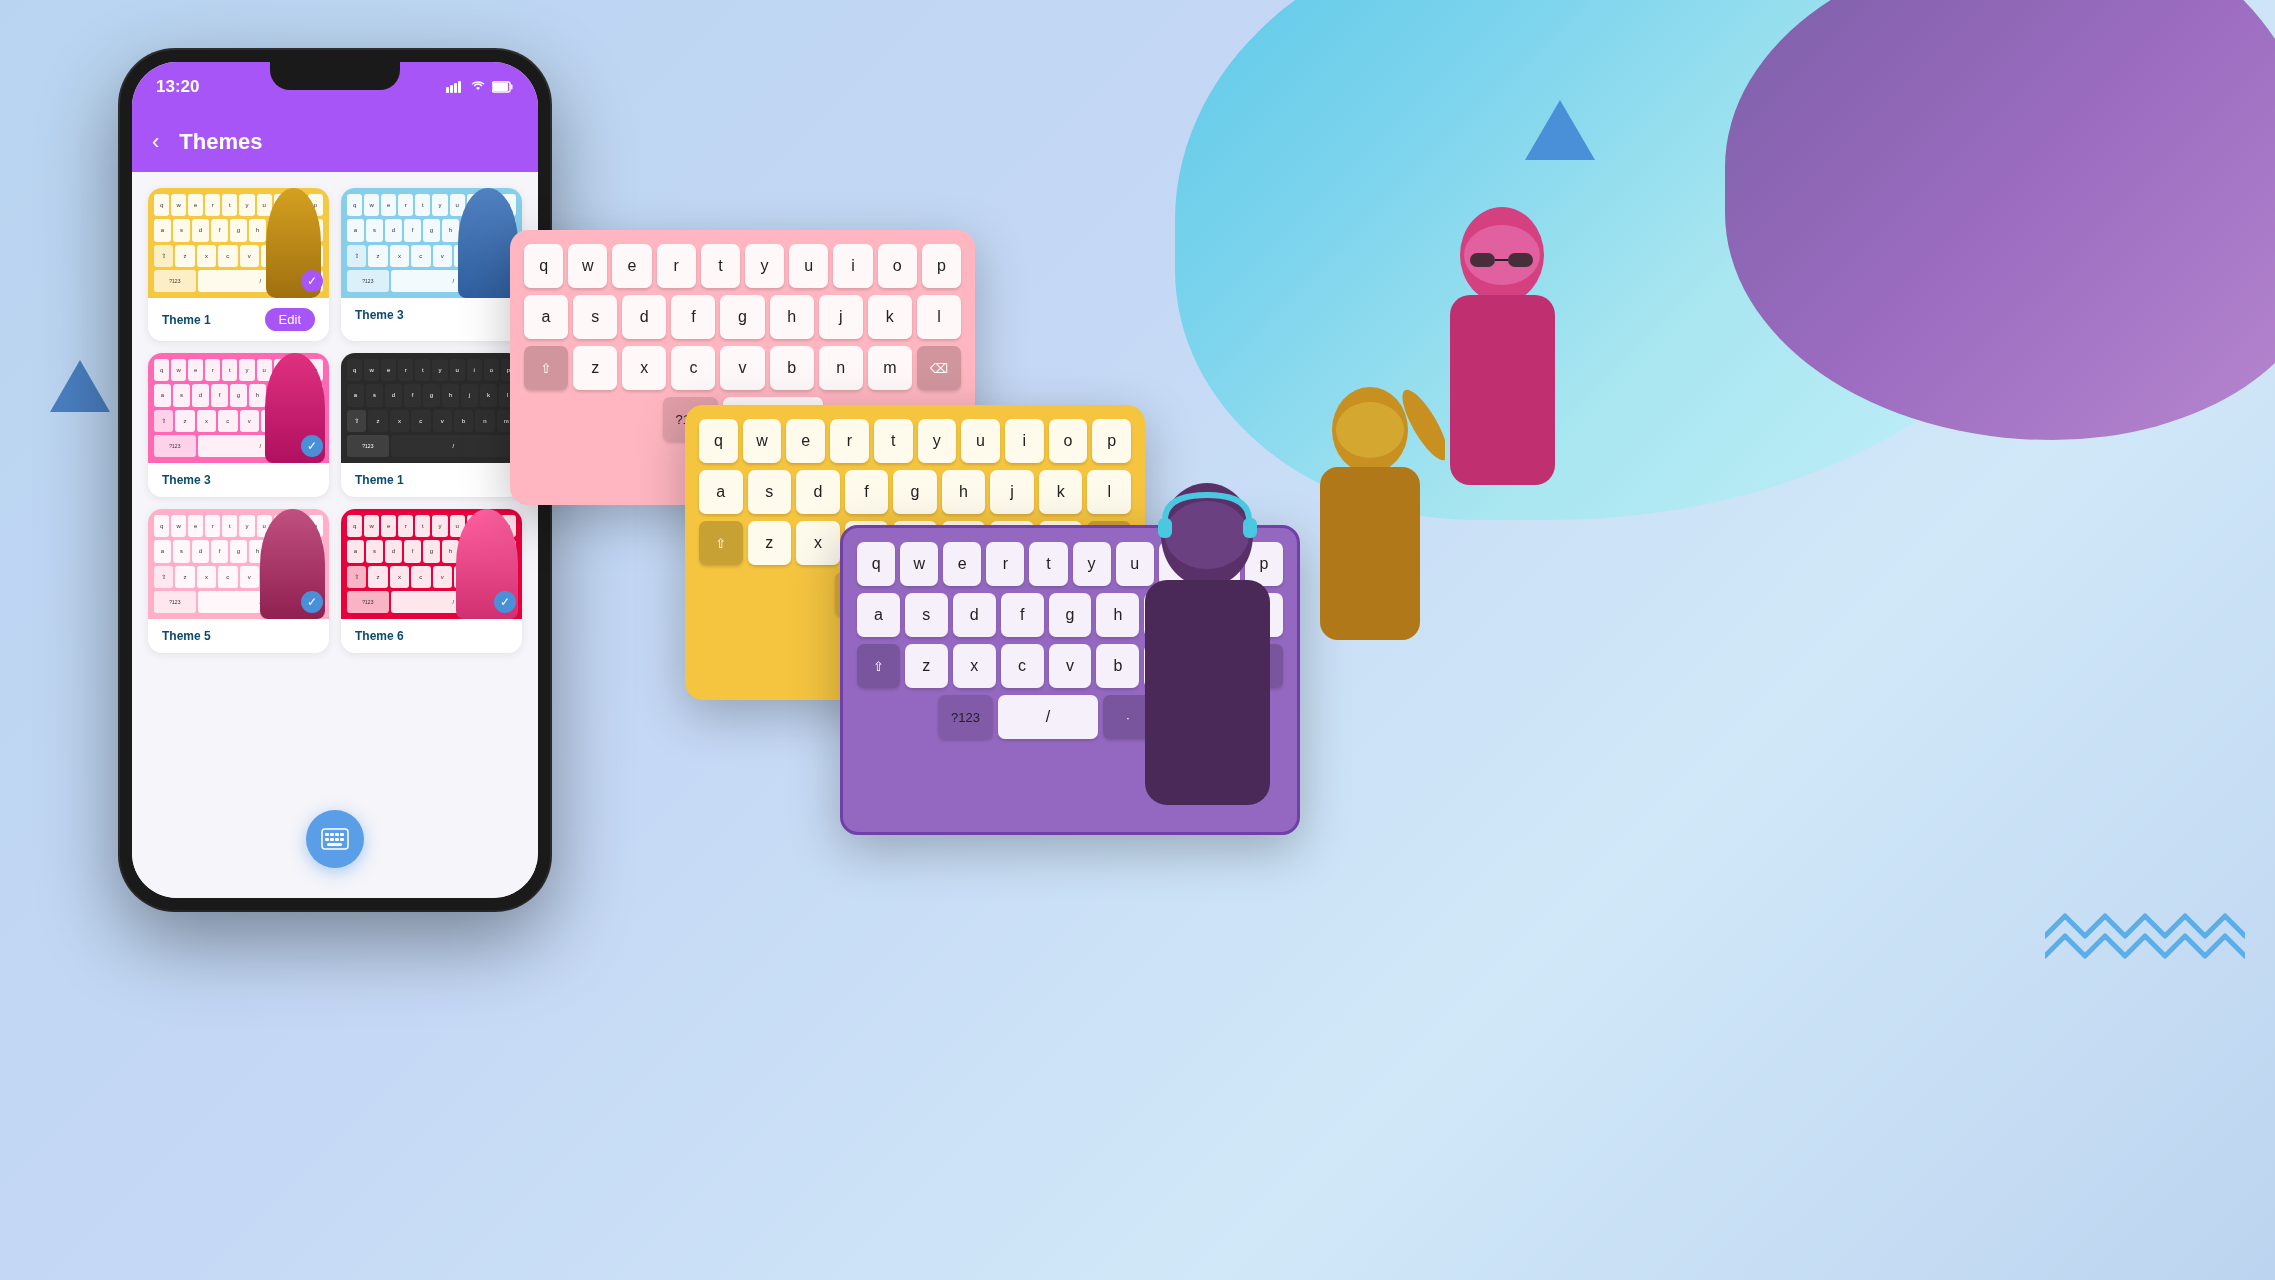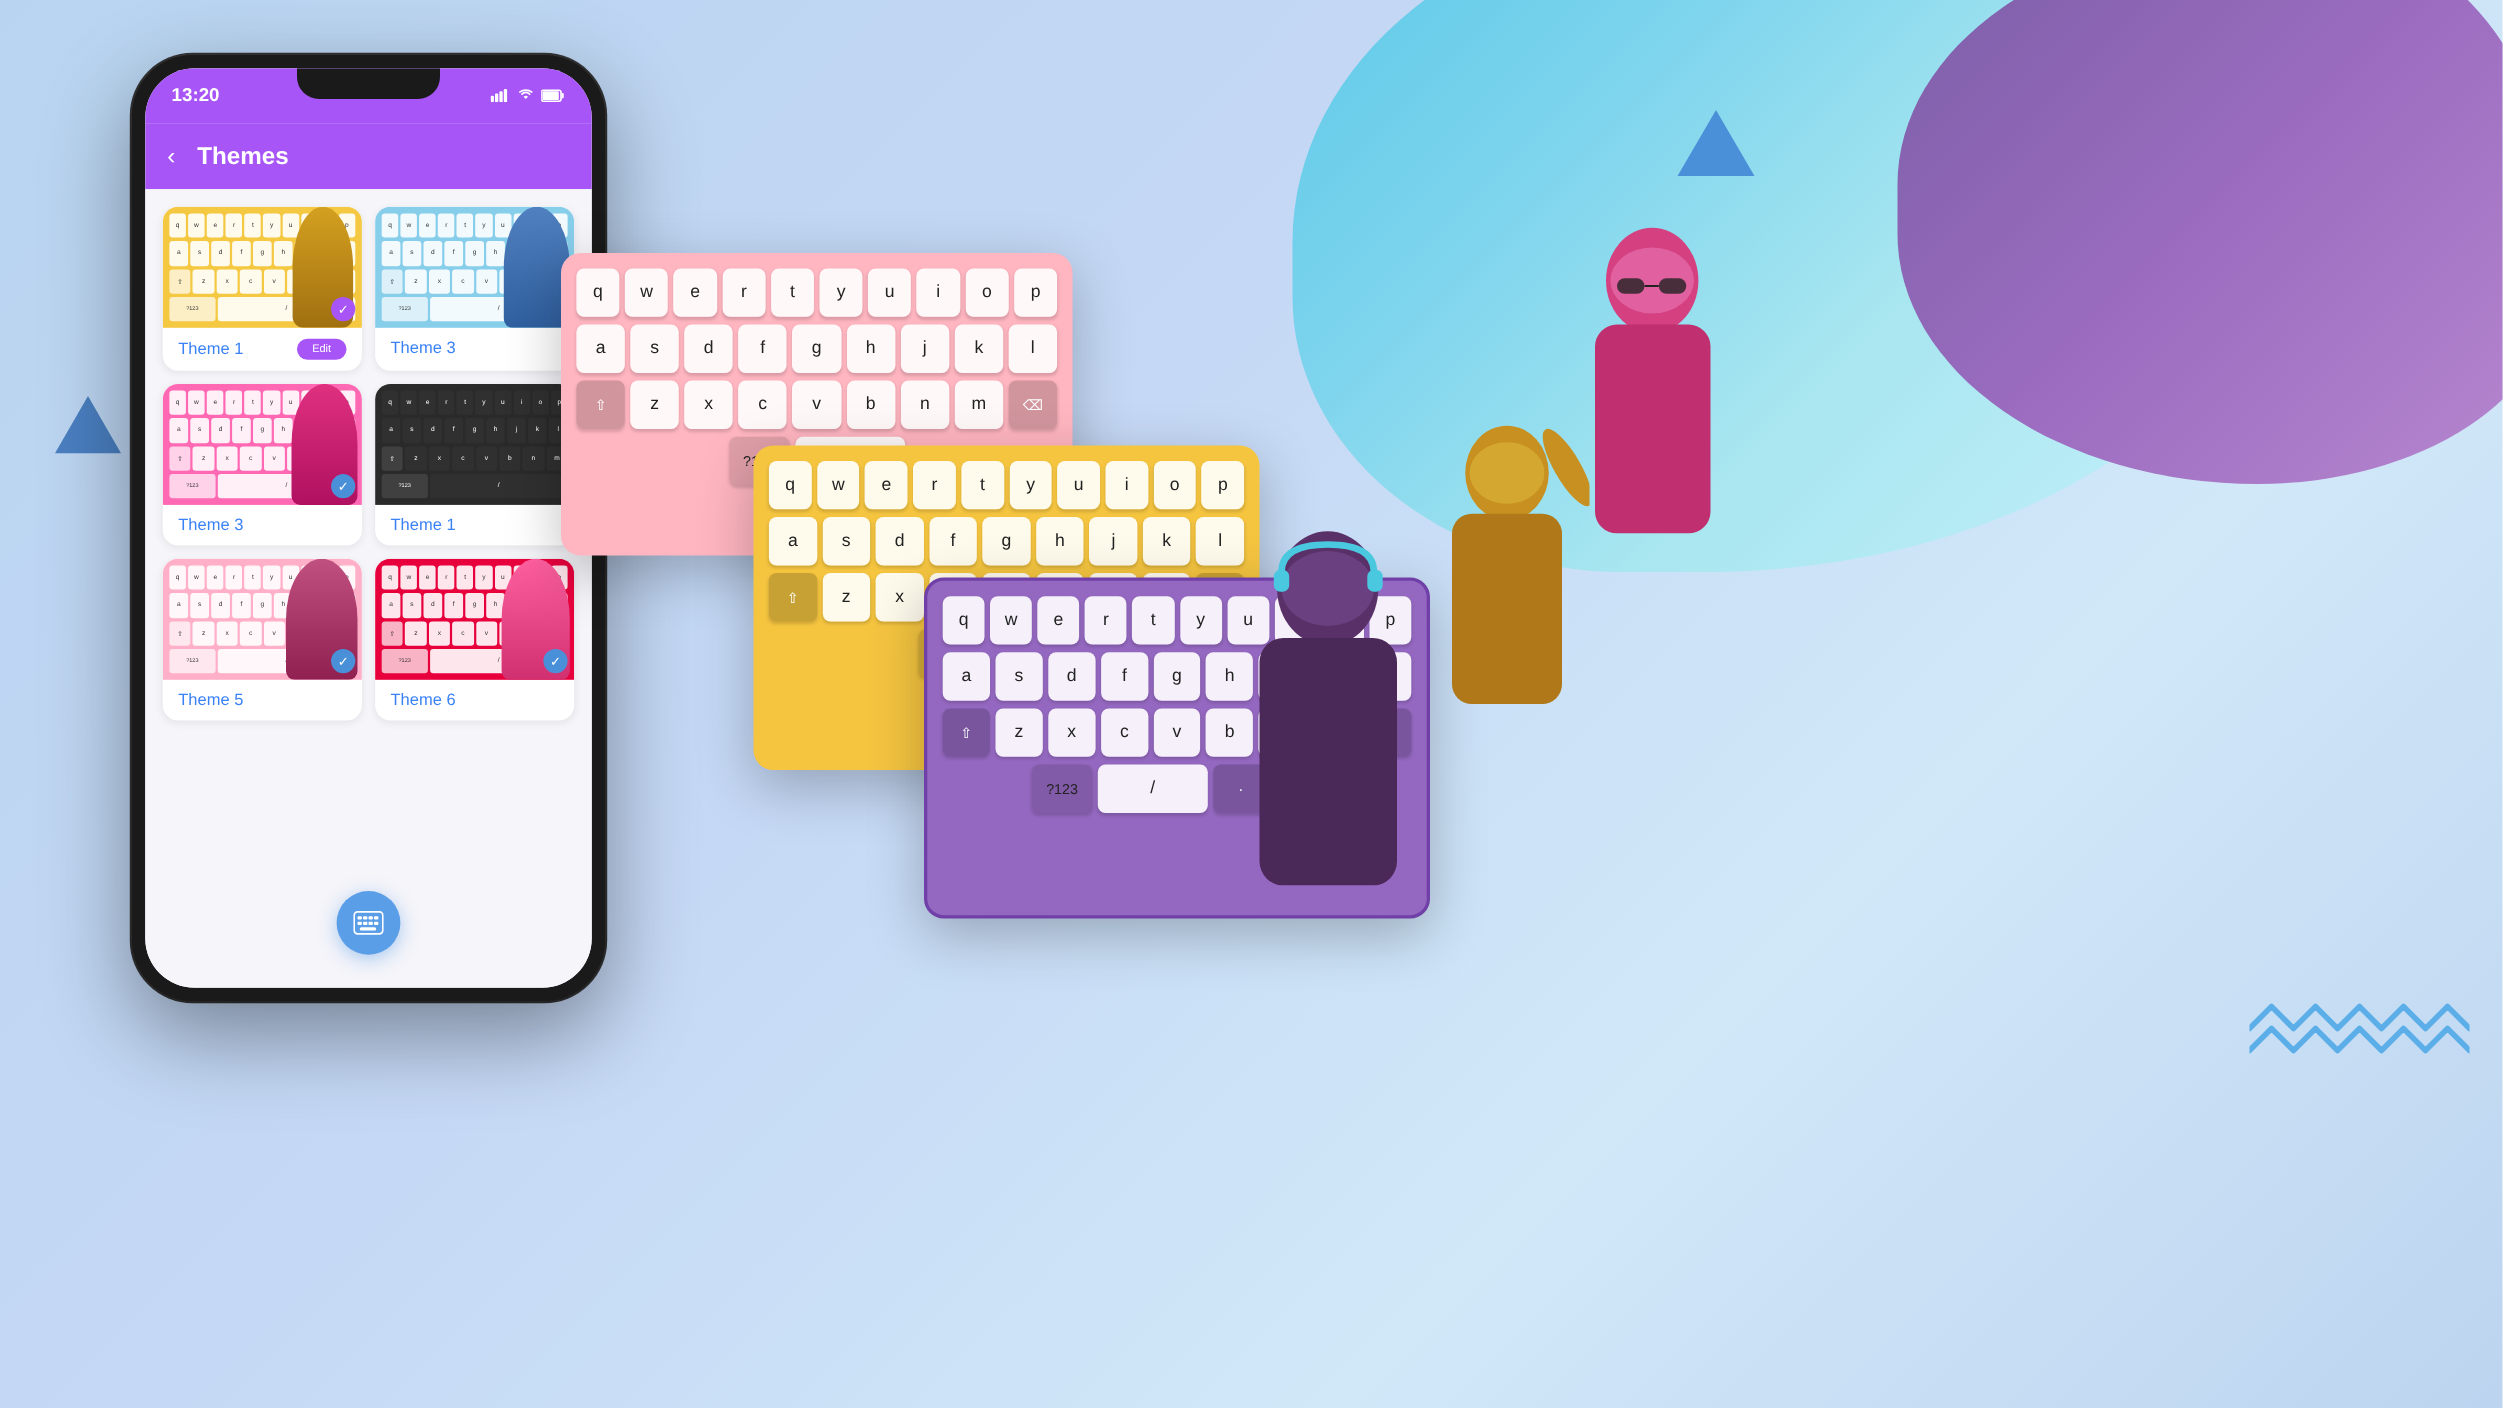--- a/index.html
+++ b/index.html
@@ -207,32 +207,32 @@
     }
 
     .theme-label {
       padding: 10px 14px;
       display: flex;
       align-items: center;
       justify-content: space-between;
     }
 
     .theme-name {
-      font-size: 15px;
-      color: #3b82f6;
-      font-weight: 400;
+      font-size: 12px;
+      color: #0c4a6e;
+      font-weight: 700;
     }
 
     .edit-btn {
       background: #a855f7;
       color: white;
       border: none;
       border-radius: 20px;
       padding: 4px 14px;
-      font-size: 10px;
+      font-size: 13px;
       cursor: pointer;
     }
 
     
     .theme1-bg {
       background: #f5c842;
       display: flex;
       align-items: center;
       justify-content: center;
     }

